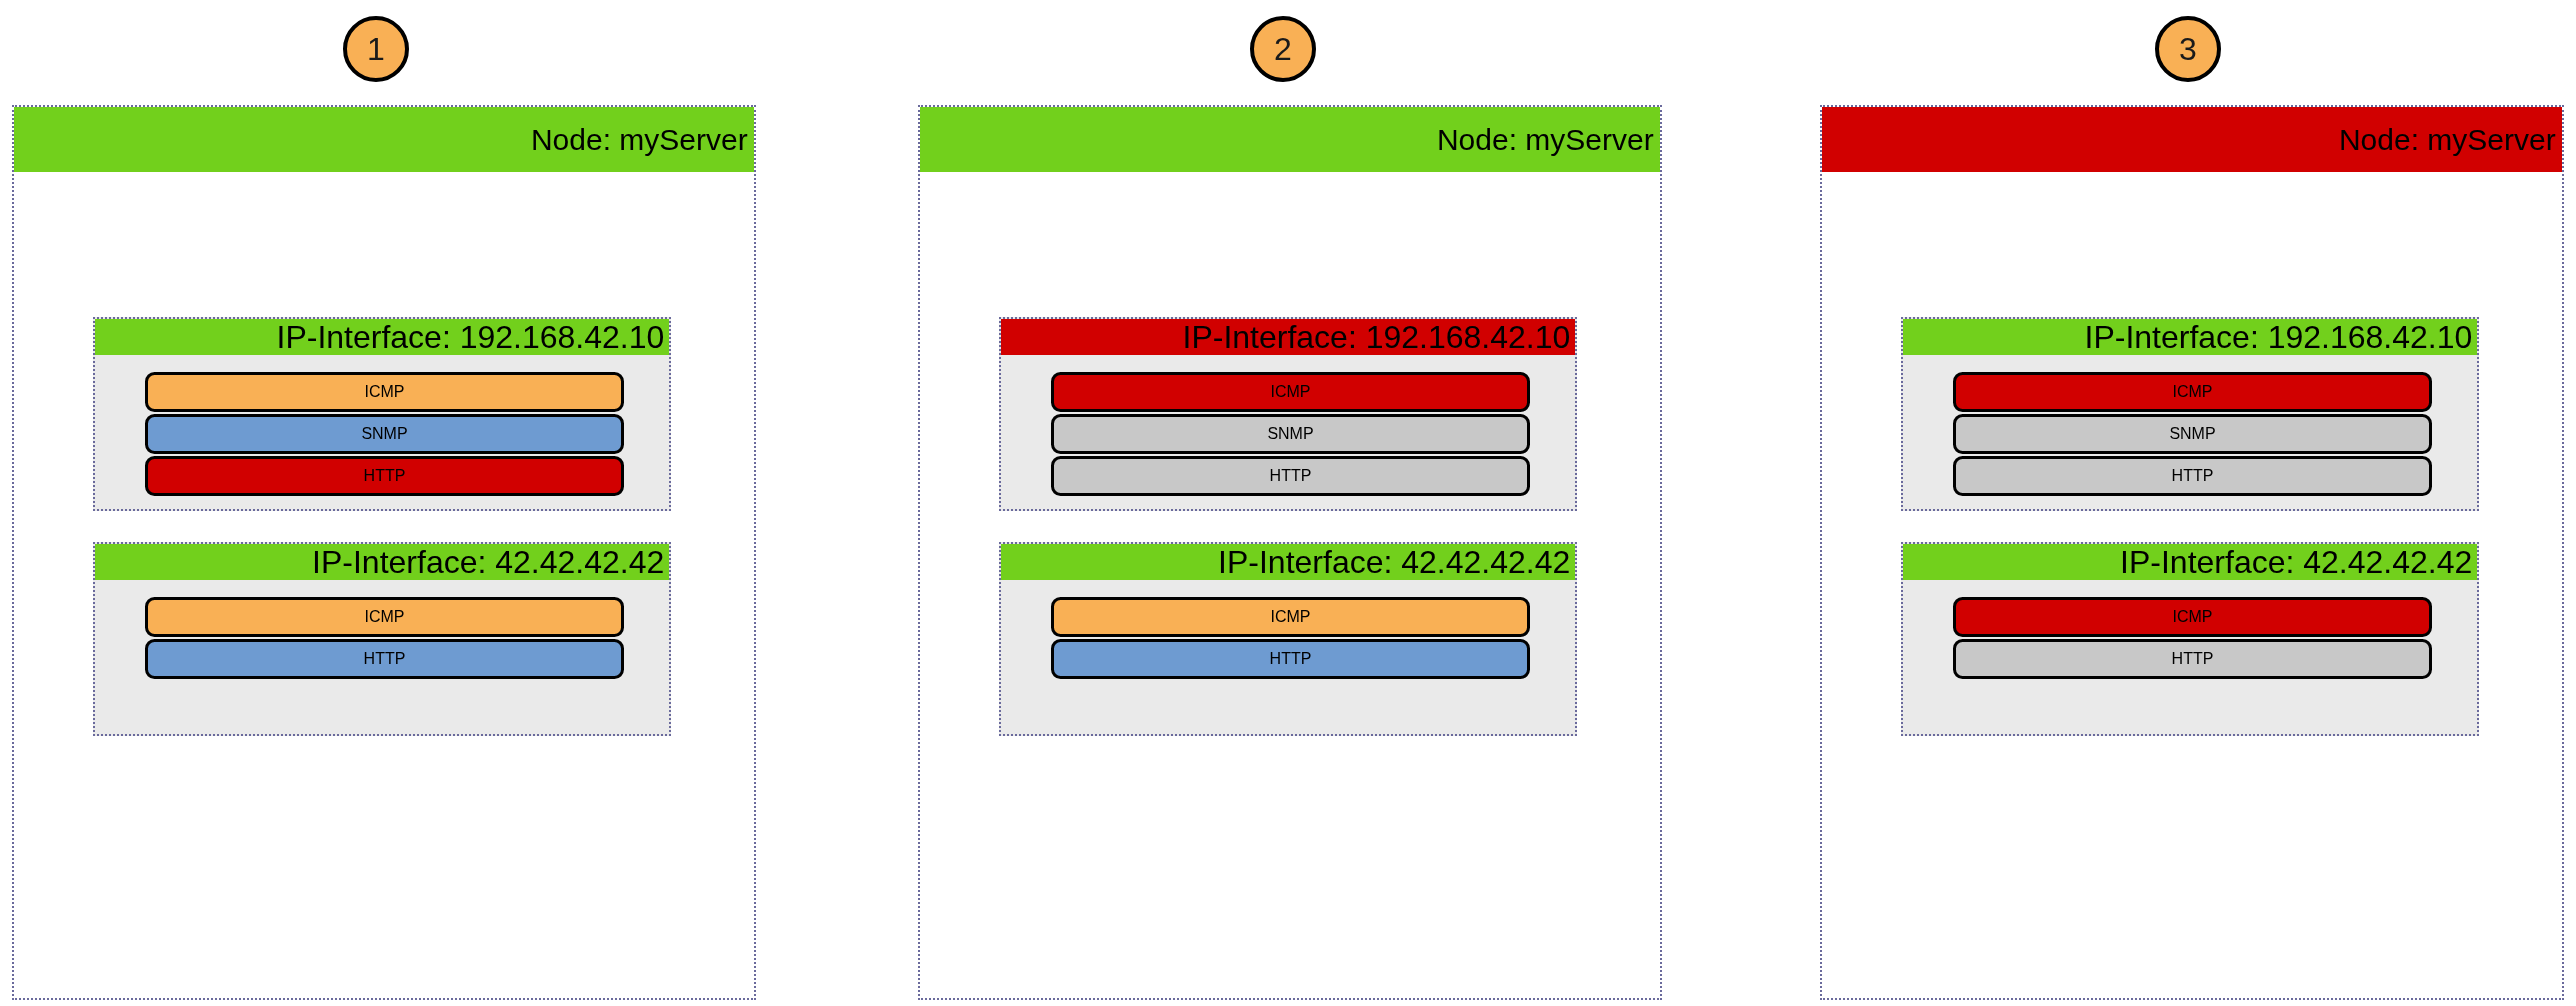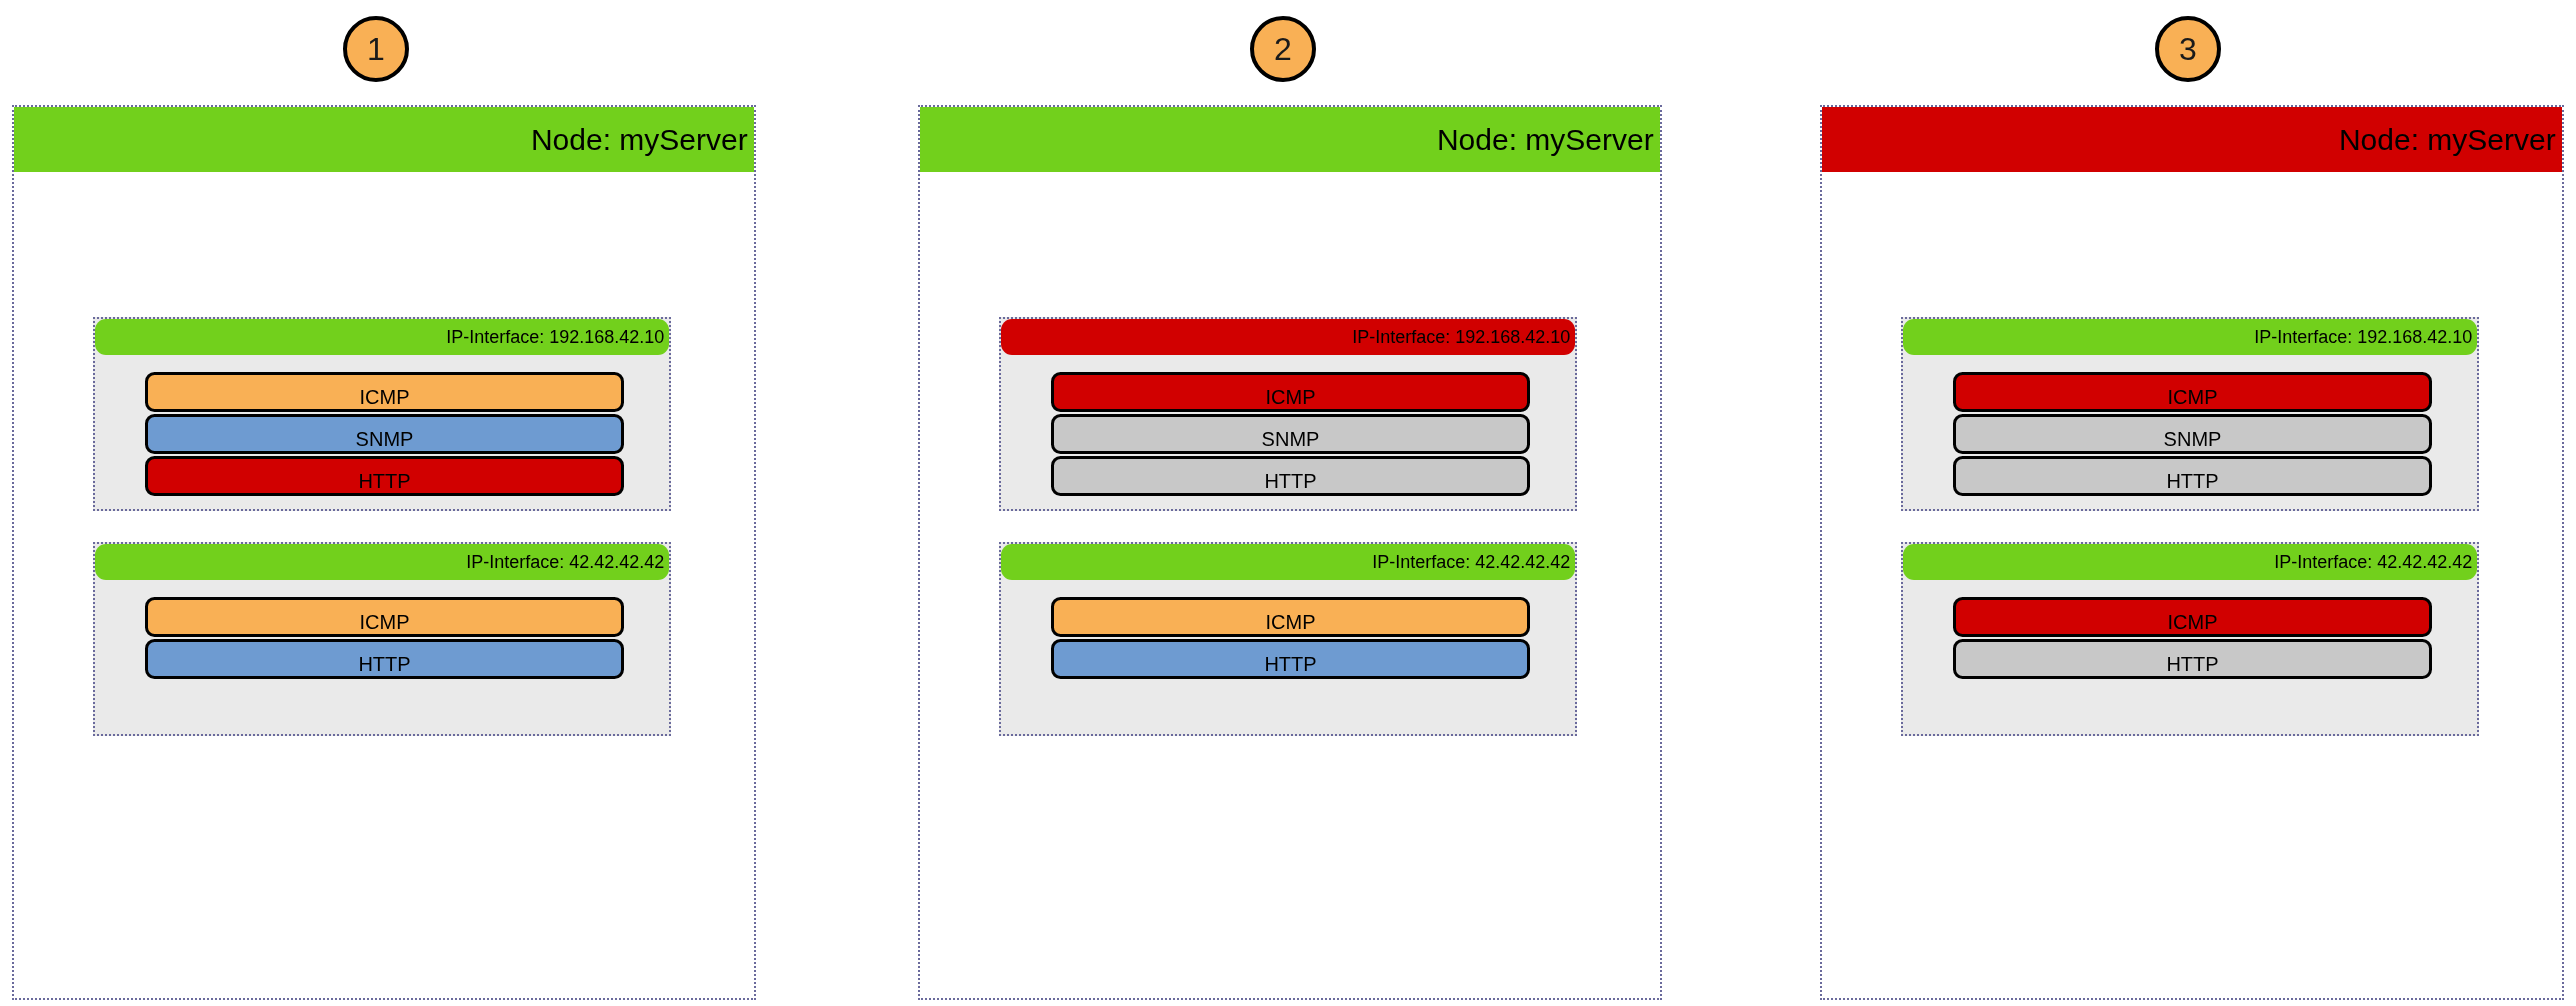--- a/index.html
+++ b/index.html
@@ -74,37 +74,36 @@
     position: absolute;
     left: 0;
     top: 0;
     right: 0;
     height: 36px;
     display: flex;
     align-items: center;
     justify-content: flex-end;
     padding-right: 4.7px;
     box-sizing: border-box;
-    font-size: 18px;
+    font-size: 32px;
     color: #000000;
     white-space: nowrap;
-    border-radius: 11px;
   }
 
   
   .service {
     position: absolute;
     height: 40px;
     border: 3.2px solid #000000;
     border-radius: 9.5px;
     box-sizing: border-box;
     display: flex;
-    align-items: flex-end;
+    align-items: center;
     justify-content: center;
-    font-size: 20px;
+    font-size: 16px;
     color: #000000;
     white-space: nowrap;
   }
 
   .fill-green  { background: #72D01C; }
   .fill-red    { background: #D10000; }
   .fill-orange { background: #F9B055; }
   .fill-blue   { background: #6E9BD1; }
   .fill-grey   { background: #C8C8C8; }
 </style>

